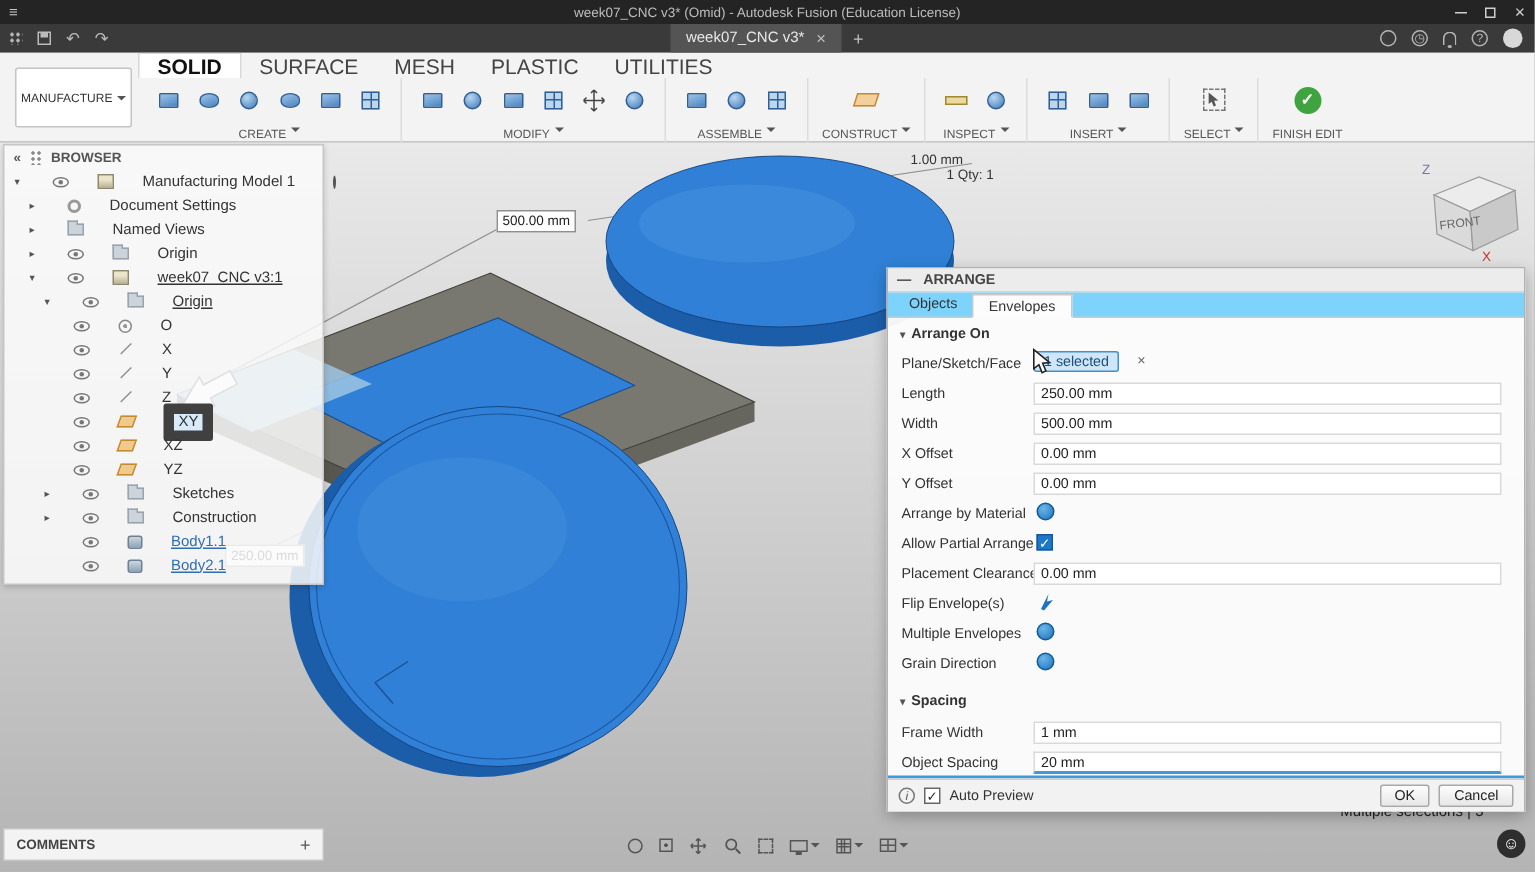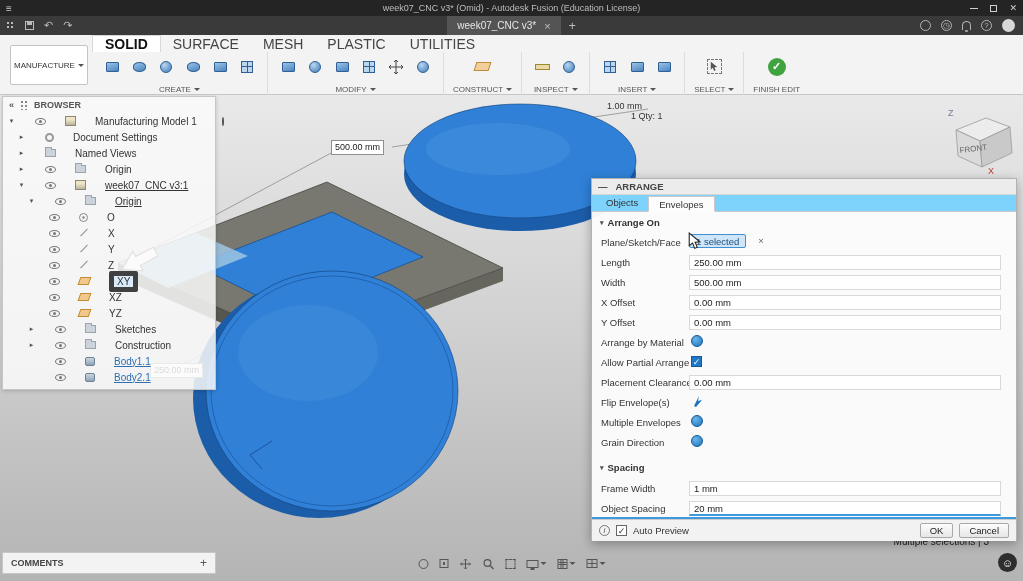--- a/index.html
+++ b/index.html
@@ -35,21 +35,21 @@
   .avatar { width:13px; height:13px; border-radius:50%; background:#d8d8d8; }
   
   .toolbar { position:absolute; top:35px; left:0; width:100%; height:60px; background:#f3f3f3; border-bottom:1px solid #c6c6c6; z-index:28;}
   .workspace-btn { position:absolute; left:10px; top:10px; width:78px; height:40px; background:#fff; border:1px solid #c4c4c4; border-radius:2px; font-size:8px; color:#333; display:flex; align-items:center; justify-content:center; gap:3px;}
   .ribbon-tabs { position:absolute; left:92px; top:0; height:17px; display:flex; font-size:14px; color:#444;}
   .rtab { padding:0 12px; display:flex; align-items:center; }
   .rtab.active { background:#fff; font-weight:bold; color:#111; border:1px solid #d8d8d8; border-bottom:none;}
   .ribbon-groups { position:absolute; left:92px; top:17px; height:43px; display:flex; }
   .rgroup { display:flex; flex-direction:column; align-items:center; padding:2px 9px 0; border-right:1px solid #ddd; }
   .rgroup-icons { display:flex; gap:5px; align-items:center; height:25px; }
-  .rgroup-label { font-size:8px; color:#555; display:flex; align-items:center; gap:3px; margin-top:6px; white-space:nowrap;}
+  .rgroup-label { font-size:8px; color:#555; display:flex; align-items:flex-start; gap:3px; margin-top:6px; white-space:nowrap;}
   .ticon { width:22px; height:22px; display:flex; align-items:center; justify-content:center; }
   .shape-box { width:13px; height:10px; background:linear-gradient(160deg,#9cc3e8,#4a84c0); border:1px solid #2f5f94; border-radius:1px;}
   .shape-cyl { width:13px; height:10px; background:linear-gradient(160deg,#9cc3e8,#4a84c0); border:1px solid #2f5f94; border-radius:50%/40%;}
   .shape-sphere { width:12px; height:12px; background:radial-gradient(circle at 35% 30%,#b8d7f2,#3f7ab8); border:1px solid #2f5f94; border-radius:50%;}
   .shape-grid { width:12px; height:12px; border:1px solid #2f5f94; background:linear-gradient(#2f5f94,#2f5f94) 50% 0/1px 100% no-repeat, linear-gradient(#2f5f94,#2f5f94) 0 50%/100% 1px no-repeat, #bcd6ee;}
   .shape-plane { width:15px; height:9px; transform:skewX(-18deg); background:#f3cf9b; border:1px solid #c08a36;}
   .shape-ruler { width:15px; height:6px; background:#e9d9a2; border:1px solid #a08830;}
   .dash-box { width:15px; height:15px; border:1px dashed #777; display:flex; align-items:center; justify-content:center;}
   .finish-ic { width:18px; height:18px; border-radius:50%; background:#3fa33f; color:#fff; font-size:11px; display:flex; align-items:center; justify-content:center; font-weight:bold;}
   .mini-caret { width:0; height:0; border-left:3px solid transparent; border-right:3px solid transparent; border-top:3px solid #555; display:inline-block;}
@@ -74,21 +74,21 @@
   .comp-ic { width:11px; height:10px; background:linear-gradient(180deg,#ece5c8 35%,#b9b19b); border:1px solid #8f876f; flex:0 0 11px;}
   .gear-ic { width:9px; height:9px; border:2px solid #999; border-radius:50%; flex:0 0 9px;}
   .origin-ic { width:9px; height:9px; border:1px solid #888; border-radius:50%; background:radial-gradient(circle,#999 25%,transparent 30%); flex:0 0 9px;}
   .axis-ic { width:10px; height:10px; position:relative; flex:0 0 10px;}
   .axis-ic::after { content:""; position:absolute; left:0; top:4px; width:10px; height:1px; background:#909090; transform:rotate(-45deg);}
   .plane-ic { width:11px; height:8px; background:#f2c98c; border:1px solid #c28b2e; transform:skewX(-20deg); flex:0 0 11px;}
   .body-ic { width:10px; height:9px; background:linear-gradient(180deg,#cdd6de,#8fa3b5); border:1px solid #6c8096; border-radius:2px; flex:0 0 10px;}
   .active-dot { width:9px; height:9px; border-radius:50%; border:1px solid #555; background:radial-gradient(circle,#444 38%,transparent 44%); margin-left:6px;}
   .u-blue { color:#2e6fb4; text-decoration:underline; }
   .u-dark { color:#333; text-decoration:underline; }
-  .boxed { border:5px solid #404040; background:#d9ebfa; padding:0 3px; border-radius:2px; }
+  .boxed { border:7px solid #404040; background:#d9ebfa; padding:0 3px; border-radius:2px; }
   
   .dialog { position:absolute; left:591px; top:178px; width:426px; height:363px; background:rgba(252,252,252,0.96); border:1px solid #b2b2b2; box-shadow:0 3px 10px rgba(0,0,0,.3); z-index:15; font-size:9.5px;}
   .dlg-header { position:absolute; top:0; left:0; right:0; height:16px; background:#ececec; border-bottom:1px solid #d5d5d5; display:flex; align-items:center; gap:8px; padding:0 6px; font-weight:bold; color:#444; font-size:9.5px;}
   .dlg-tabs { position:absolute; top:16px; left:0; right:0; height:17px; background:#7dd3fc; border-bottom:1px solid #c9c9c9; display:flex; align-items:flex-end; padding-left:4px;}
   .dtab { height:16px; line-height:16px; padding:0 10px; color:#333; }
   .dtab.active { background:#fcfcfc; border:1px solid #c9c9c9; border-bottom:1px solid #fcfcfc; margin-bottom:-1px; }
   .dsection { position:absolute; left:8px; font-weight:bold; color:#333; display:flex; gap:4px; align-items:center;}
   .dsection .sec-caret { font-size:7px; color:#555; }
   .dlabel { position:absolute; left:9px; line-height:15px; color:#333; }
   .field { position:absolute; left:97px; width:312px; height:15px; background:#fff; border:1px solid #d9d9d9; line-height:13px; padding:0 4px; color:#222;}
@@ -221,20 +221,37 @@
           </span>
       </div>
       <div class="rgroup-label">
           <span>MODIFY</span>
           <span class="mini-caret"></span>
         </div>
     </div>
     <div class="rgroup">
       <div class="rgroup-icons">
         <span class="ticon">
+            <span class="shape-box"></span>
+          </span>
+        <span class="ticon">
+            <span class="shape-sphere"></span>
+          </span>
+        <span class="ticon">
+            <span class="shape-grid"></span>
+          </span>
+      </div>
+      <div class="rgroup-label">
+          <span>ASSEMBLE</span>
+          <span class="mini-caret"></span>
+        </div>
+    </div>
+    <div class="rgroup">
+      <div class="rgroup-icons">
+        <span class="ticon">
             <span class="shape-plane"></span>
           </span>
       </div>
       <div class="rgroup-label">
           <span>CONSTRUCT</span>
           <span class="mini-caret"></span>
         </div>
     </div>
     <div class="rgroup">
       <div class="rgroup-icons">

